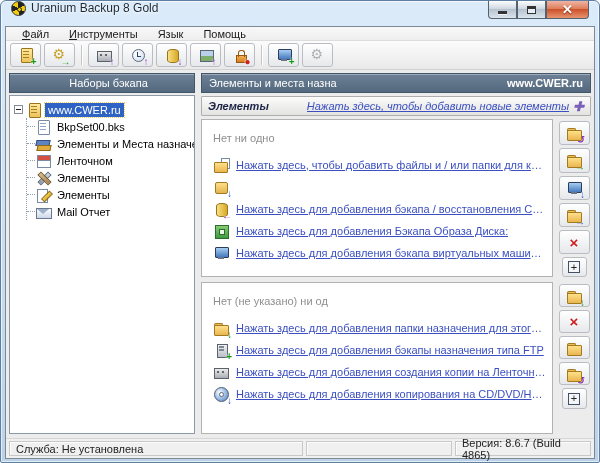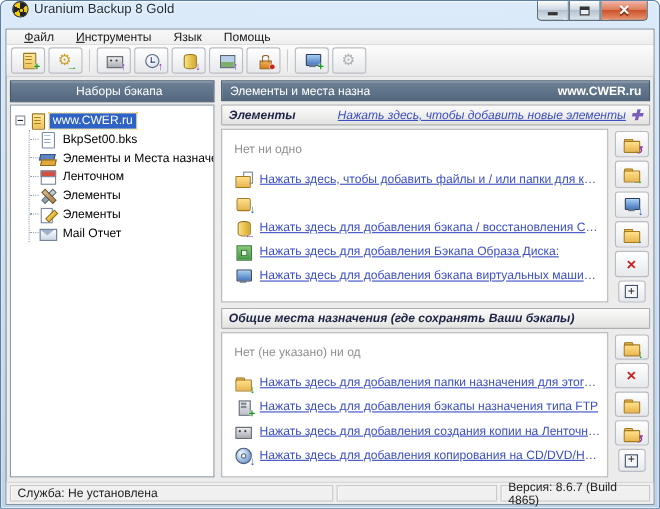--- a/index.html
+++ b/index.html
@@ -343,23 +343,20 @@
               </span>
             <span class="sbtn">
                 <span class="x-glyph">×</span>
               </span>
             <span class="pbtn">
                 <span class="plusbox"></span>
               </span>
           </div>
         </div>
 
-        <div class="sec-hdr">
-          <span class="sec-title">Общие места назначения (где сохранять Ваши бэкапы)</span>
-        </div>
         <div class="sec-body body-dst">
           <div class="links-box">
             <div class="empty-text">Нет (не указано) ни од</div>
             <div class="link-row">
               <span class="ic ic-folder">
                   <span class="badge b-green">↓</span>
                 </span>
               <a class="ulink">Нажать здесь для добавления папки назначения для этого бэкапа</a>
             </div>
             <div class="link-row">

